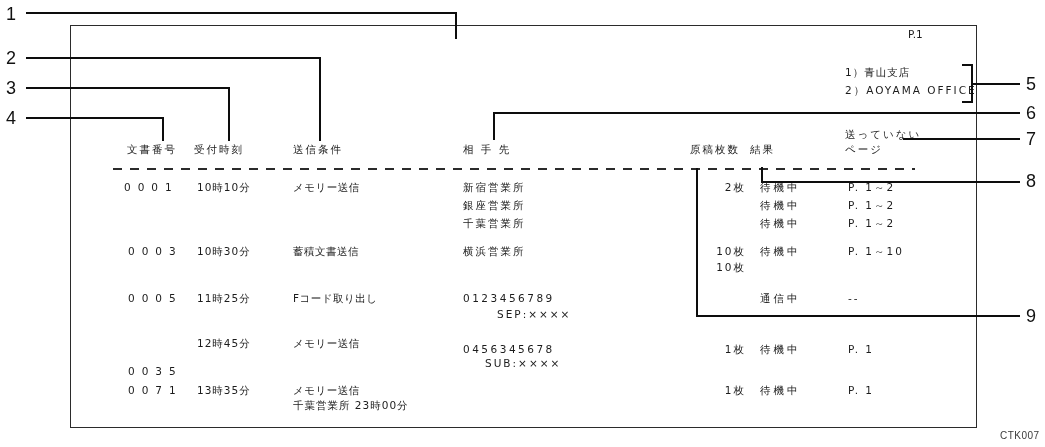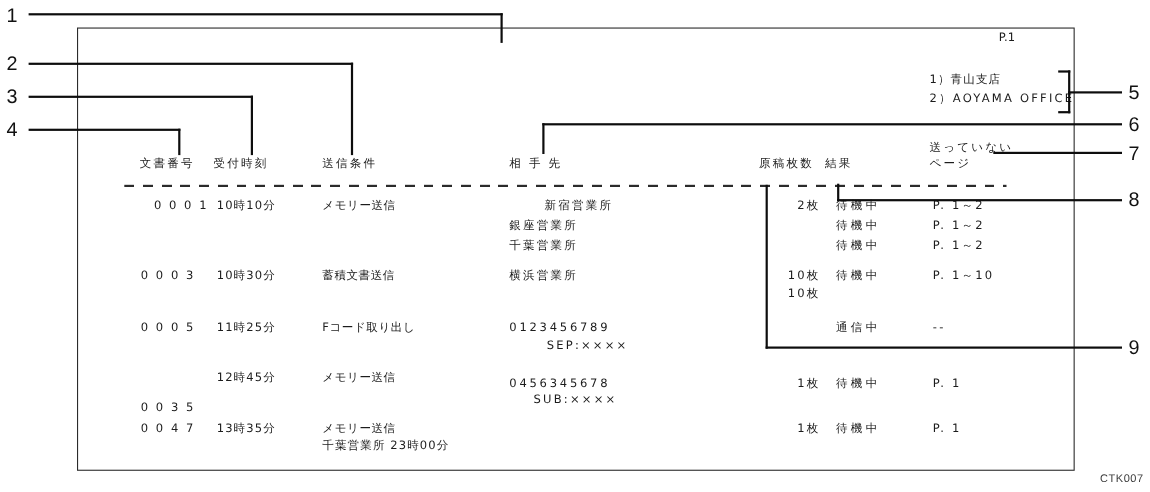--- a/index.html
+++ b/index.html
@@ -51,24 +51,24 @@
   <span class="t hdr" style="left:194px;top:143px;">受付時刻</span>
   <span class="t hdr" style="left:293px;top:143px;">送信条件</span>
   <span class="t hdr" style="left:463px;top:143px;">相 手 先</span>
   <span class="t hdr" style="left:690px;top:143px;">原稿枚数</span>
   <span class="t hdr" style="left:750px;top:143px;">結果</span>
   <span class="t hdr" style="left:845px;top:128px;">送っていない</span>
   <span class="t hdr" style="left:845px;top:143px;">ページ</span>
 
   <div class="dash"></div>
 
-  <span class="t num" style="left:140px;top:181px;">0001</span>
+  <span class="t num" style="left:124px;top:181px;">0001</span>
   <span class="t tm" style="left:197px;top:181px;">10時10分</span>
   <span class="t cond" style="left:293px;top:181px;">メモリー送信</span>
-  <span class="t dest" style="left:463px;top:181px;margin-left:32px;">新宿営業所</span>
+  <span class="t dest" style="left:463px;top:181px;">新宿営業所</span>
   <span class="t dest" style="left:463px;top:199px;">銀座営業所</span>
   <span class="t dest" style="left:463px;top:217px;">千葉営業所</span>
   <span class="t pgs" style="left:690px;top:181px;">2枚</span>
   <span class="t res" style="left:760px;top:181px;">待機中</span>
   <span class="t res" style="left:760px;top:199px;">待機中</span>
   <span class="t res" style="left:760px;top:217px;">待機中</span>
   <span class="t uns" style="left:848px;top:181px;">P. 1～2</span>
   <span class="t uns" style="left:848px;top:199px;">P. 1～2</span>
   <span class="t uns" style="left:848px;top:217px;">P. 1～2</span>
 
@@ -91,21 +91,21 @@
 
   <span class="t num" style="left:128px;top:337px;margin-top:28px;">0035</span>
   <span class="t tm" style="left:197px;top:337px;">12時45分</span>
   <span class="t cond" style="left:293px;top:337px;">メモリー送信</span>
   <span class="t destnum" style="left:463px;top:343px;">0456345678</span>
   <span class="t dest" style="left:485px;top:357px;">SUB:××××</span>
   <span class="t pgs" style="left:690px;top:343px;">1枚</span>
   <span class="t res" style="left:760px;top:343px;">待機中</span>
   <span class="t uns" style="left:848px;top:343px;">P. 1</span>
 
-  <span class="t num" style="left:128px;top:384px;">0047</span>
+  <span class="t num" style="left:128px;top:384px;">0071</span>
   <span class="t tm" style="left:197px;top:384px;">13時35分</span>
   <span class="t cond" style="left:293px;top:384px;">メモリー送信</span>
   <span class="t tm" style="left:293px;top:399px;">千葉営業所 23時00分</span>
   <span class="t pgs" style="left:690px;top:384px;">1枚</span>
   <span class="t res" style="left:760px;top:384px;">待機中</span>
   <span class="t uns" style="left:848px;top:384px;">P. 1</span>
 
   <span class="co-label" style="left:6px;top:4px;">1</span>
   <span class="co-label" style="left:6px;top:48px;">2</span>
   <span class="co-label" style="left:6px;top:78px;">3</span>

